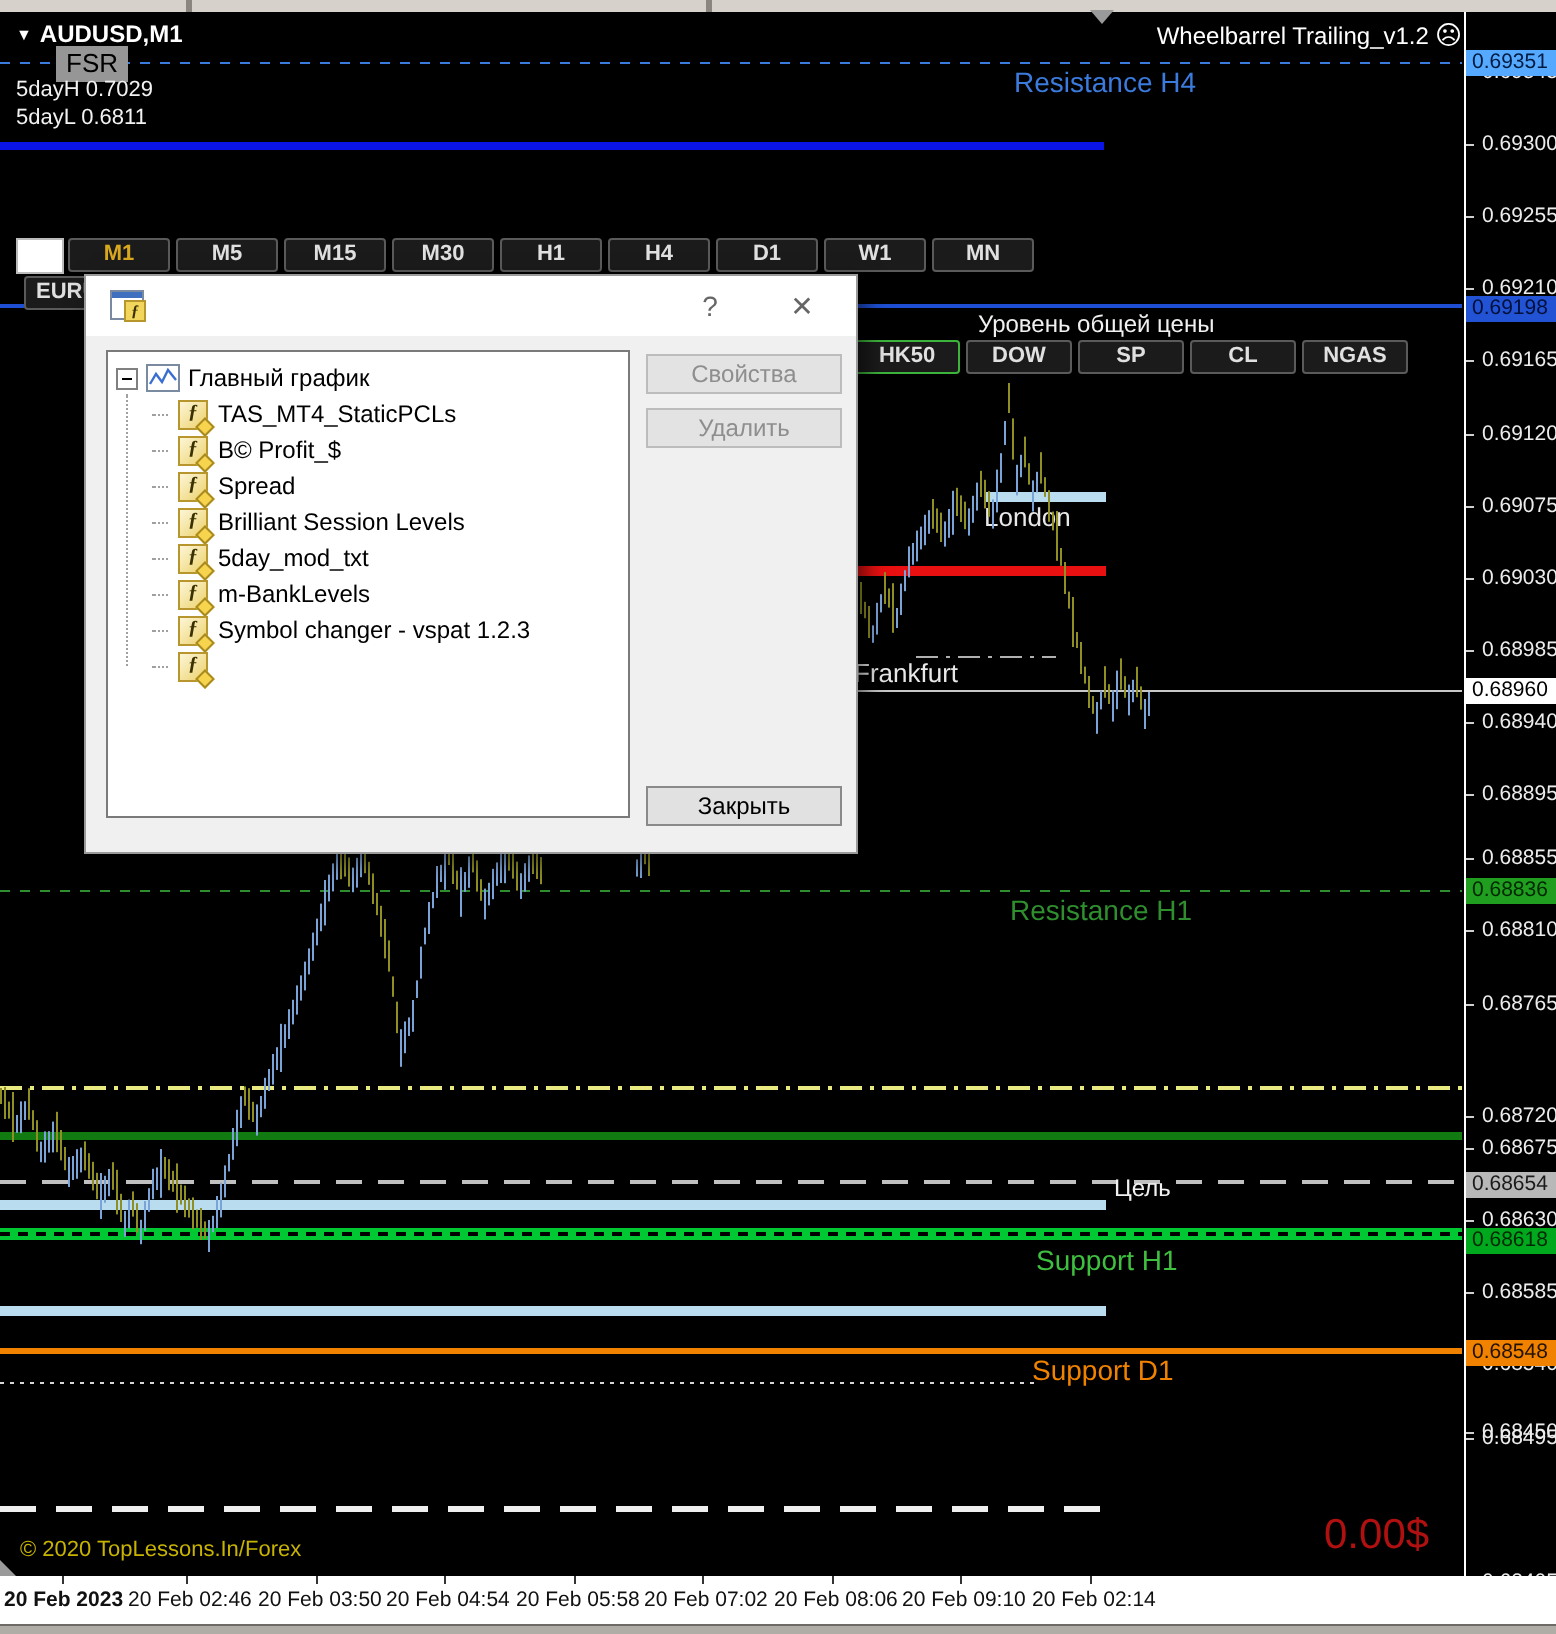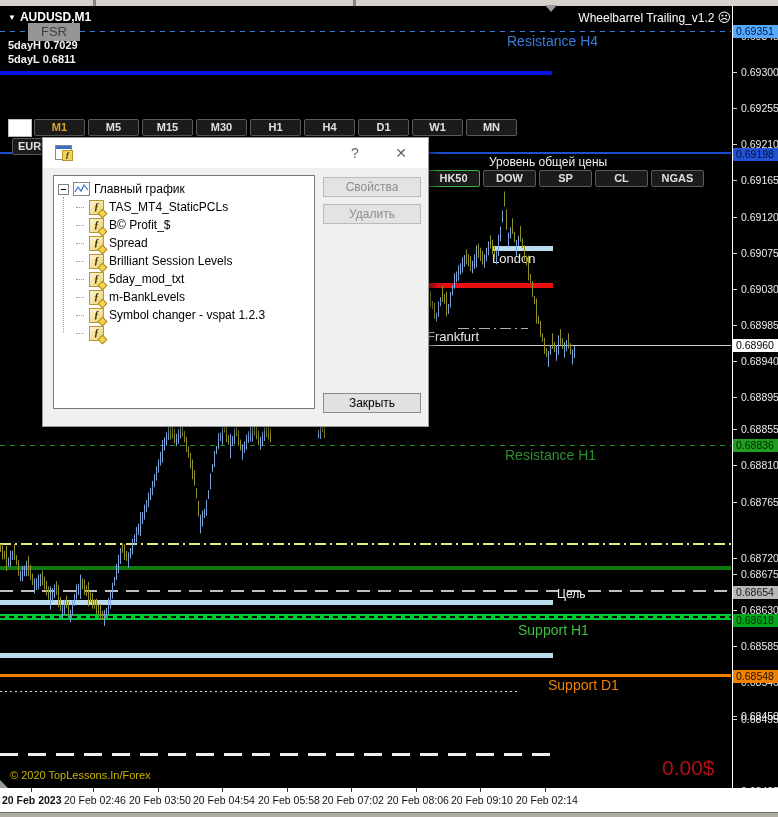--- a/index.html
+++ b/index.html
@@ -8,23 +8,23 @@
   
   #top-strip{position:absolute;left:0;top:0;width:778px;height:6px;background:#d6d2cb;border-bottom:2px solid #000;}
   .strip-notch{position:absolute;top:0;width:3px;height:6px;background:#8a867f;}
   #marker-triangle{position:absolute;width:0;height:0;border-left:6px solid transparent;border-right:6px solid transparent;border-top:7px solid #9a9a9a;}
   
   #chart-title{position:absolute;left:8px;top:10px;color:#fff;font-size:12px;font-weight:bold;z-index:12;}
   #chart-title .tri{font-size:8px;vertical-align:1px;margin-right:4px;}
   #ea-title{position:absolute;right:47px;top:10px;color:#fff;font-size:12px;z-index:12;white-space:nowrap;}
   #ea-title .sad{font-size:13px;margin-left:3px;}
   
-  #fsr-button{position:absolute;left:28px;top:23px;width:52px;height:18px;background:#969696;color:#404040;
+  #fsr-button{position:absolute;left:28px;top:23px;width:36px;height:18px;background:#969696;color:#000000;
       font-size:13px;text-align:center;line-height:18px;z-index:6;}
-  .info-line{position:absolute;left:8px;color:#f2f2f2;font-size:11px;font-weight:bold;z-index:6;white-space:nowrap;}
+  .info-line{position:absolute;left:8px;color:#f2f2f2;font-size:11px;font-weight:normal;z-index:6;white-space:nowrap;}
   
   #tf-blank{position:absolute;left:8px;top:119px;width:22px;height:16px;background:#fff;border:1px solid #bbb;z-index:10;}
   #tf-row{position:absolute;left:34px;top:119px;display:flex;gap:3px;z-index:10;}
   .tfbtn{width:49px;height:15px;background:#1b1b1b;border:1px solid #5a5a5a;border-radius:2px;
      color:#e0e0e0;font-size:11px;font-weight:bold;text-align:center;line-height:15px;}
   .tfbtn.active{color:#d9a81f;}
   #sym-row{position:absolute;left:427px;top:138px;display:flex;gap:3px;z-index:10;margin-top:32px;}
   .symbtn{width:51px;height:15px;background:#1b1b1b;border:1px solid #5a5a5a;border-radius:2px;
      color:#e0e0e0;font-size:11px;font-weight:bold;text-align:center;line-height:15px;}
   .symbtn.active{border-color:#3cb43c;}
@@ -354,21 +354,21 @@
       <rect x="574" y="346.0" width="1" height="12.0" fill="#7aa3d8"></rect>
     </svg>
   <div id="labels-layer">
       <div class="chart-label" style="left: 507px; top: 33px; color: rgb(59, 123, 221); font-size: 14px;">Resistance H4</div>
       <div class="chart-label" style="left: 489px; top: 155px; color: rgb(240, 240, 240); font-size: 12px;">Уровень общей цены</div>
       <div class="chart-label" style="left: 492px; top: 251px; color: rgb(232, 232, 232); font-size: 13px;">London</div>
       <div class="chart-label" style="left: 427px; top: 329px; color: rgb(232, 232, 232); font-size: 13px;">Frankfurt</div>
       <div class="chart-label" style="left: 505px; top: 447px; color: rgb(47, 143, 47); font-size: 14px;">Resistance H1</div>
       <div class="chart-label" style="left: 557px; top: 587px; color: rgb(240, 240, 240); font-size: 12px;">Цель</div>
       <div class="chart-label" style="left: 518px; top: 622px; color: rgb(63, 191, 63); font-size: 14px;">Support H1</div>
-      <div class="chart-label" style="left: 516px; top: 677px; color: rgb(240, 130, 0); font-size: 14px; margin-left: 32px;">Support D1</div>
+      <div class="chart-label" style="left: 516px; top: 677px; color: rgb(240, 130, 0); font-size: 14px;">Support D1</div>
     </div>
 
   <div id="price-axis">
       <div class="ptick" style="top: 24px;">
         <i></i>
         <b>0.69345</b>
       </div>
       <div class="ptick" style="top: 60px;">
         <i></i>
         <b>0.69300</b>

